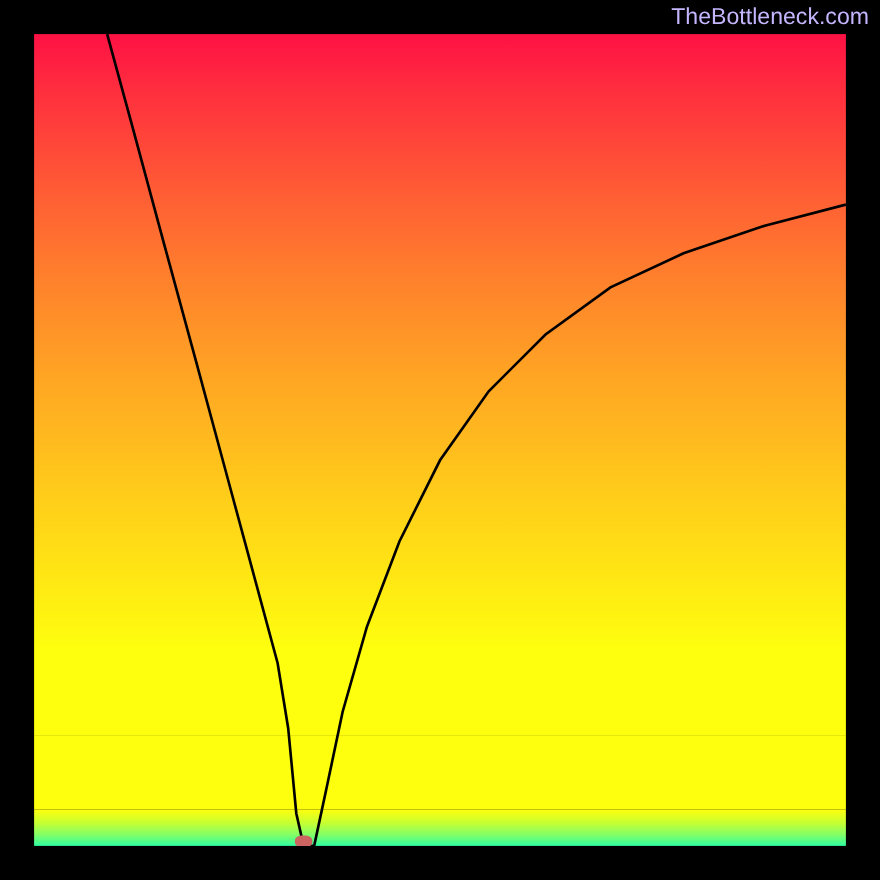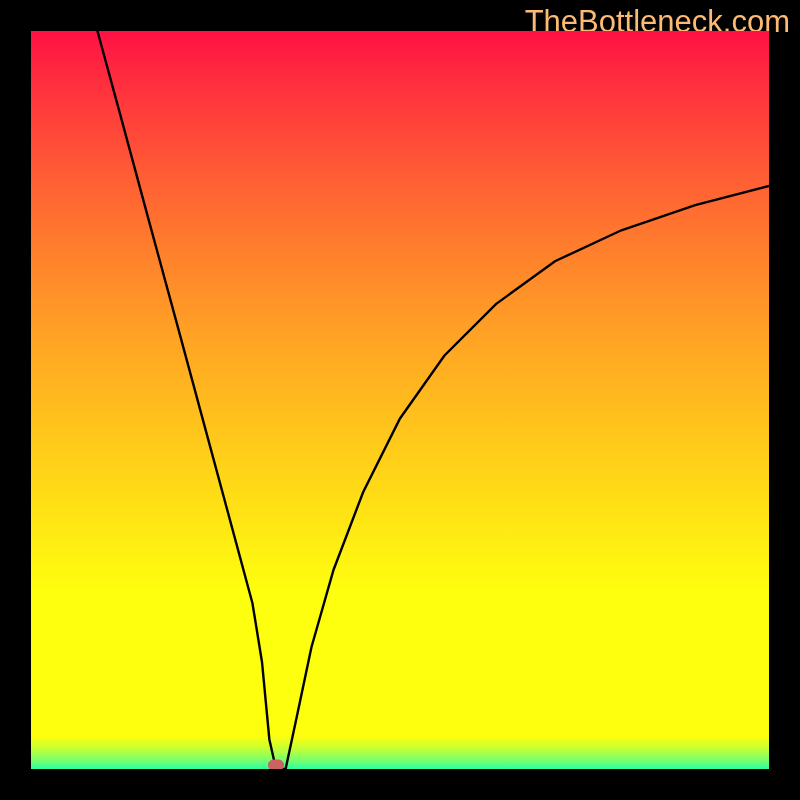--- a/index.html
+++ b/index.html
@@ -13,22 +13,22 @@
   .frame {
     position: relative;
     width: 800px;
     height: 800px;
     background: #000;
   }
   .watermark {
     position: absolute;
     top: 4px;
     right: 10px;
-    color: #fdba74;
-    font-size: 31px;
+    color: #c4b5fd;
+    font-size: 21px;
     font-weight: 400;
     letter-spacing: 0px;
     user-select: none;
   }
   .plot-area {
     position: absolute;
     left: 31px;
     top: 31px;
     width: 738px;
     height: 738px;

